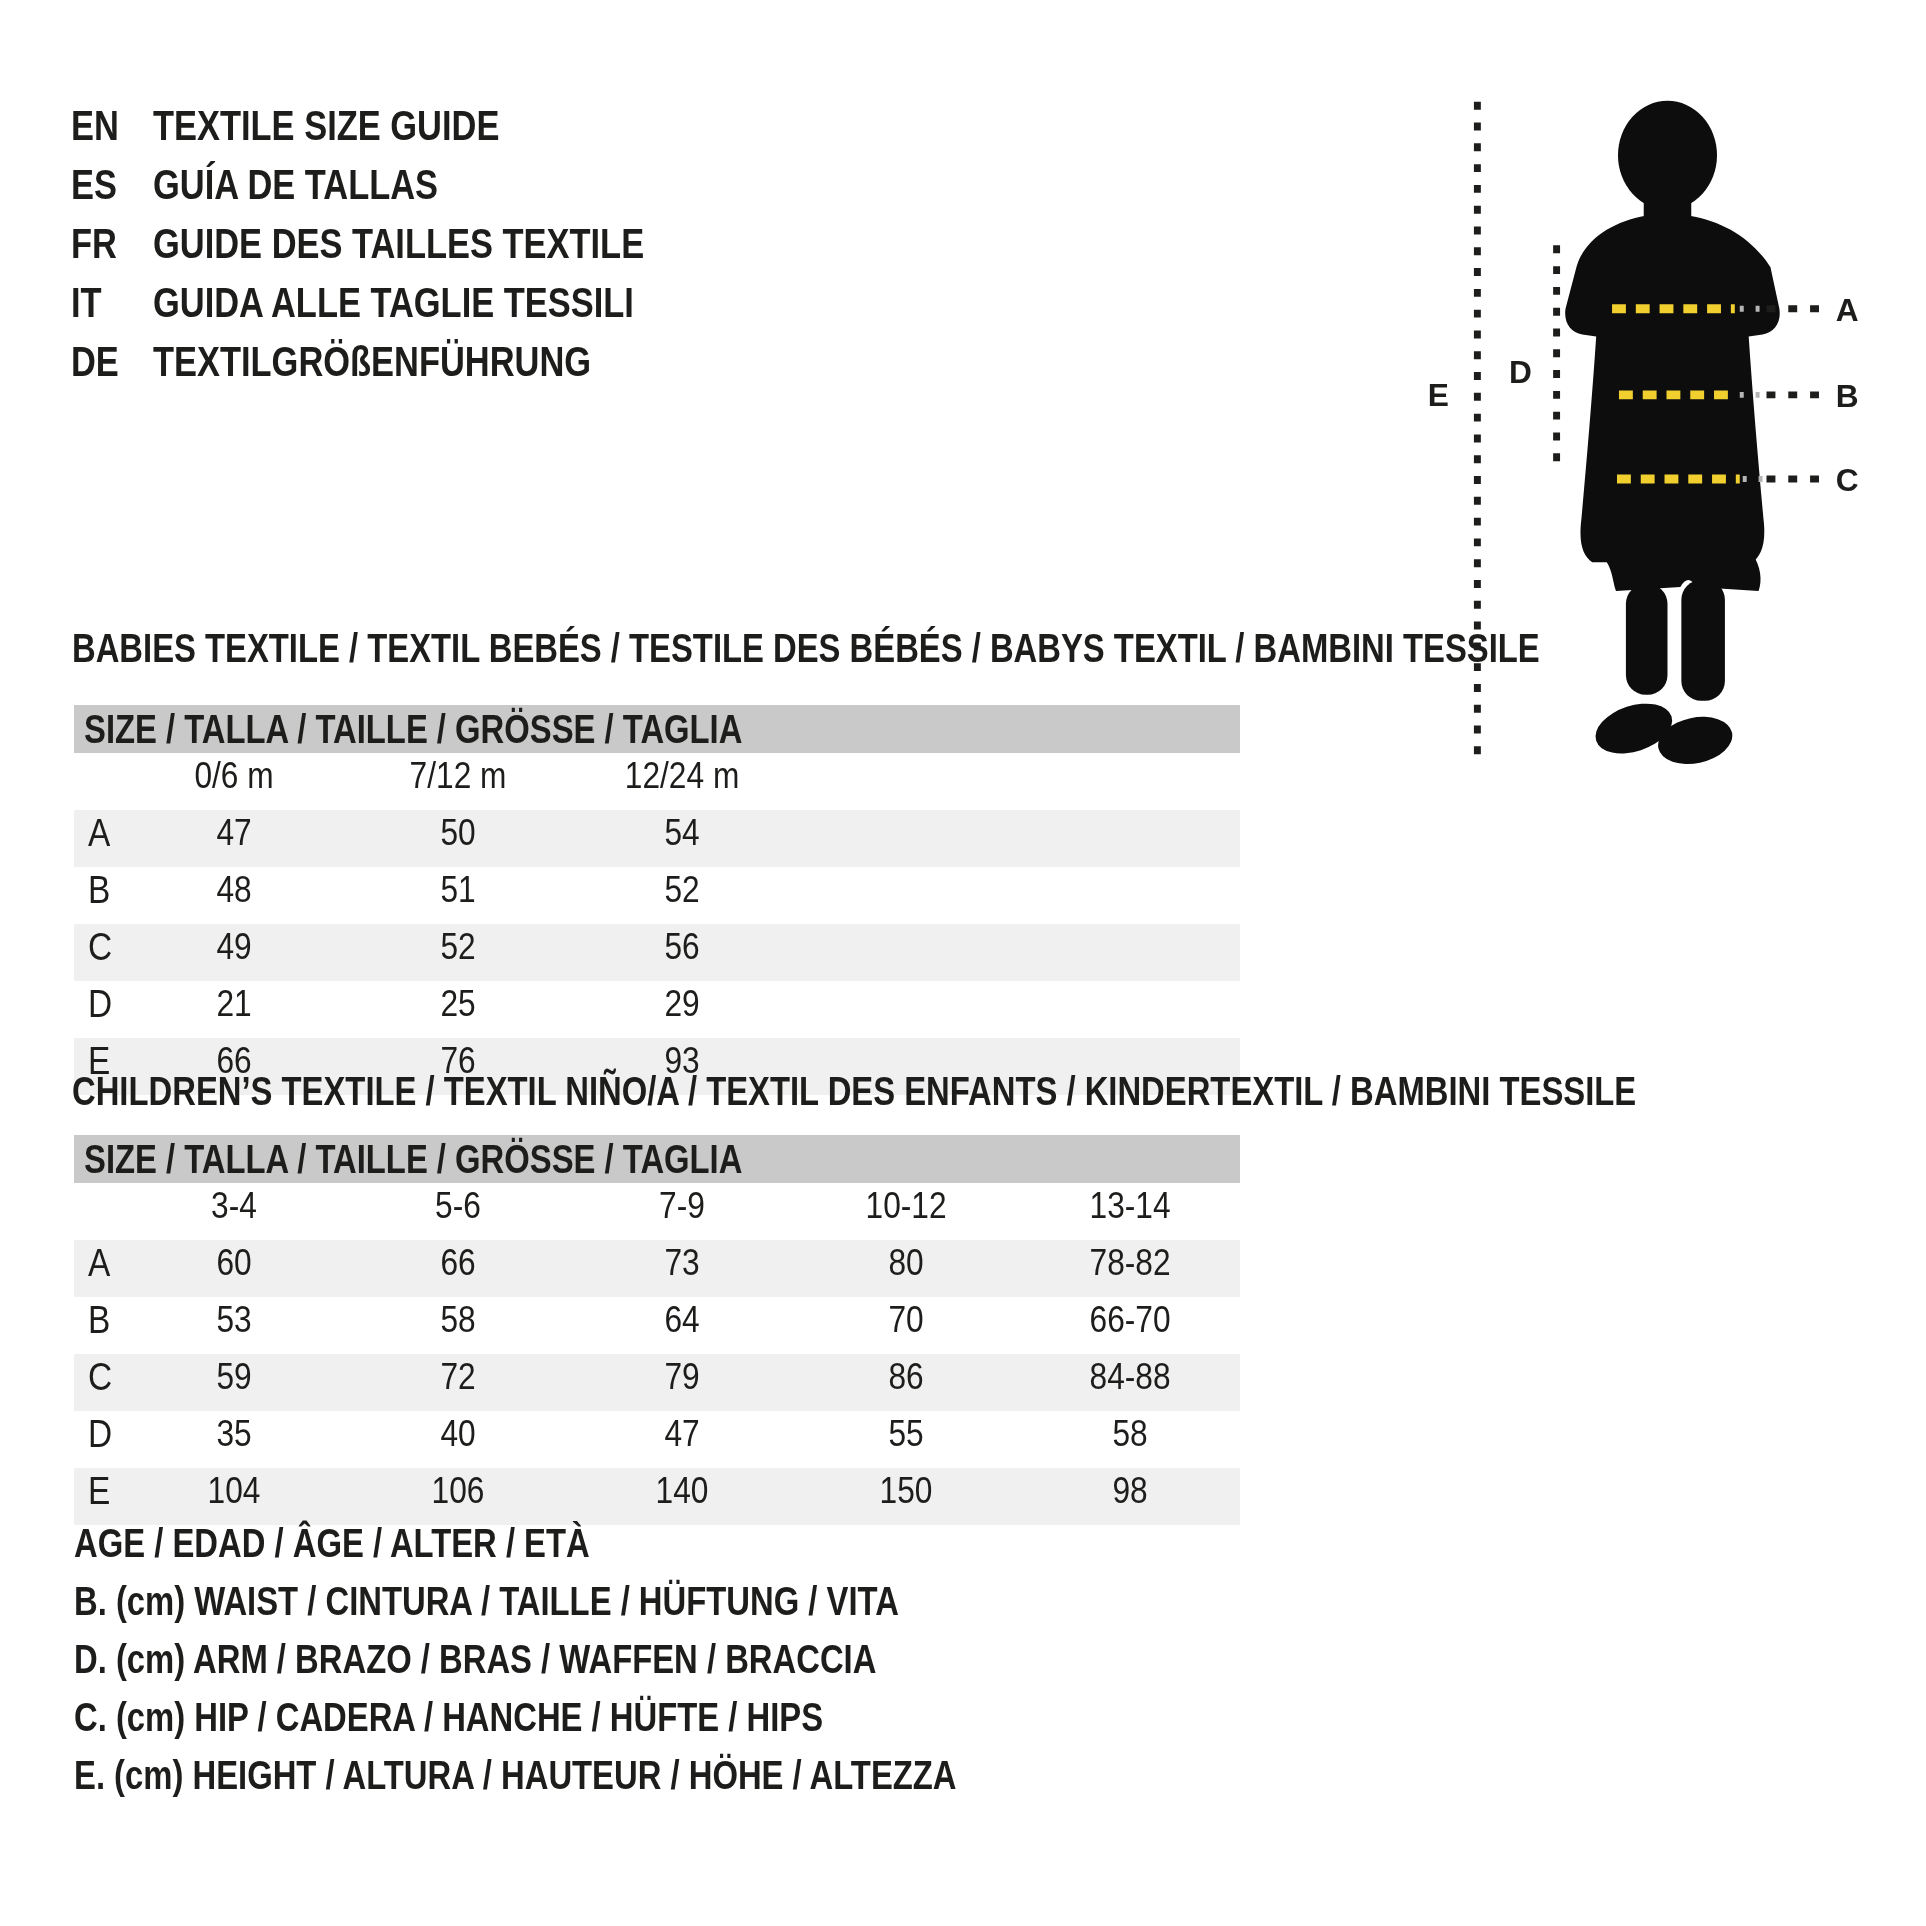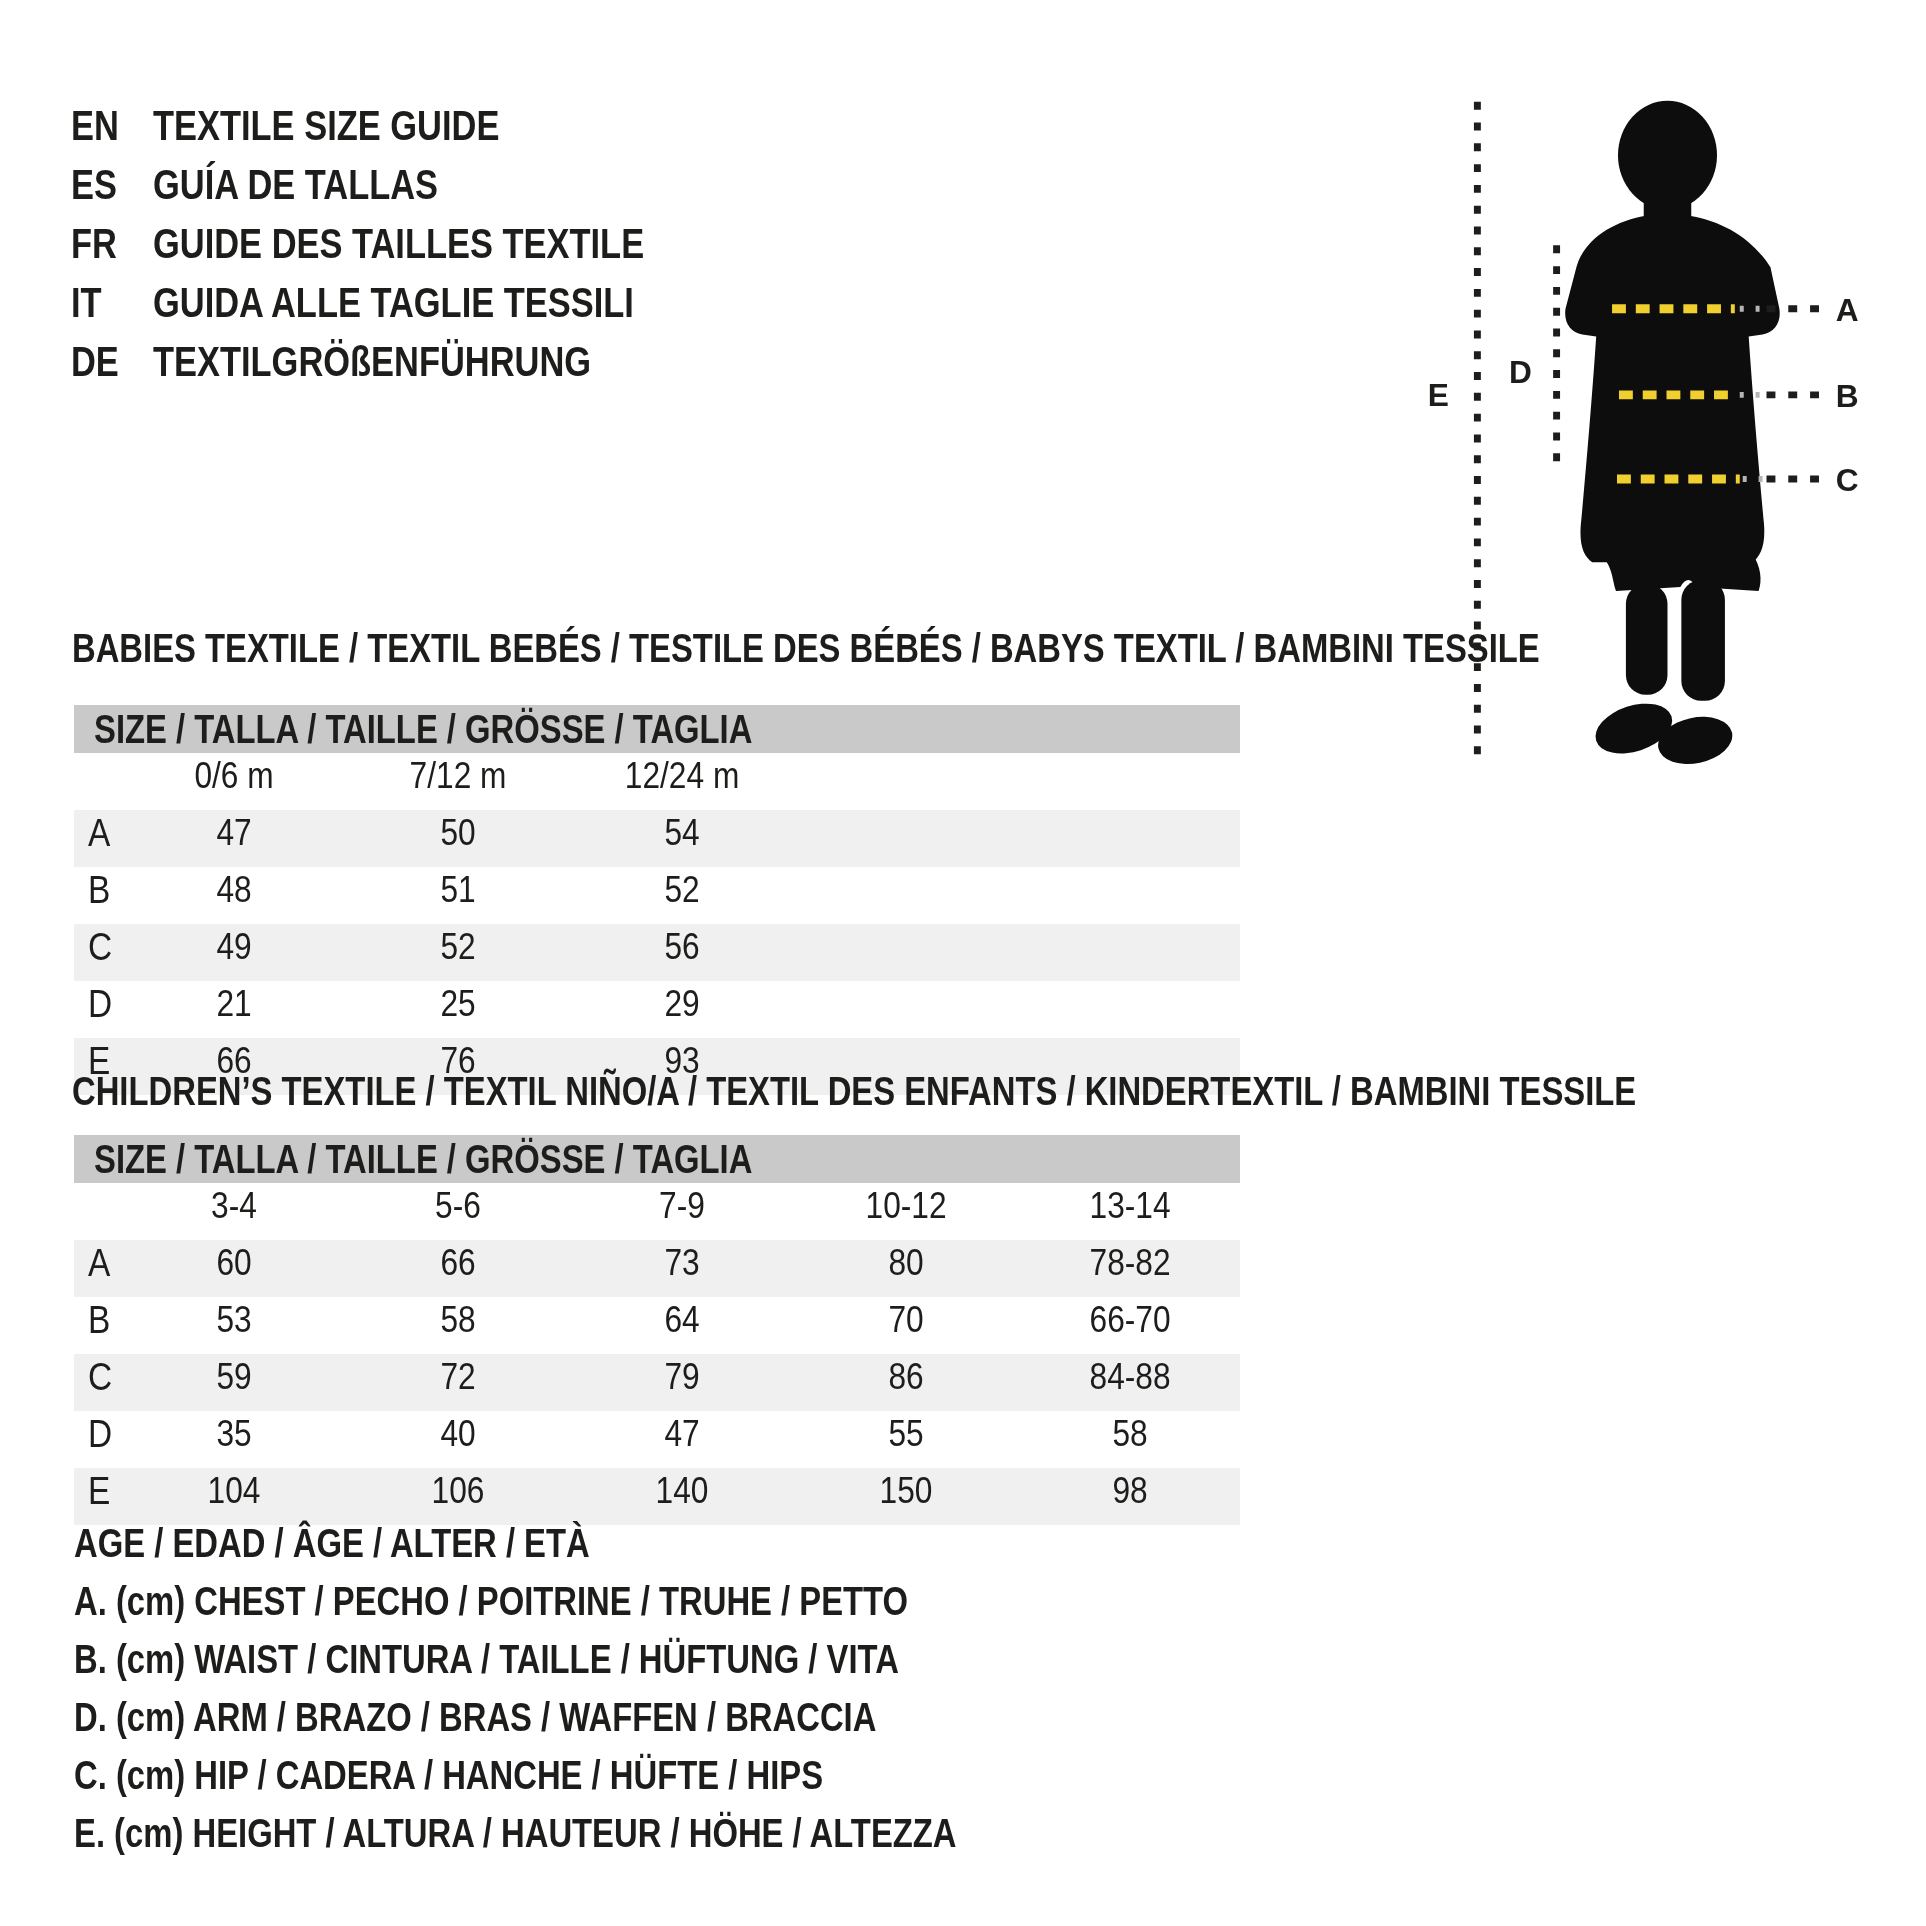--- a/index.html
+++ b/index.html
@@ -13,21 +13,21 @@
   
   .lang-row{display:flex;height:59px;line-height:59px;font-size:42px;font-weight:700;align-items:center;}
   .lang-code{width:82px;flex:0 0 82px;}
   .lang-label{flex:1;}
 
   
   .section-title{font-size:40px;line-height:40px;font-weight:700;}
 
   
   .size-table{width:1166px;}
-  .size-bar{height:48px;background:#c9c9c9;line-height:48px;padding-left:20px;
+  .size-bar{height:48px;background:#c9c9c9;line-height:48px;padding-left:10px;
             font-size:40px;font-weight:700;}
   .t-row{display:grid;grid-template-columns:48px 224px 224px 224px 224px 224px;
          height:57px;line-height:46px;font-size:36px;font-weight:400;}
   .t-row.head{font-weight:400;}
   .t-row.stripe{background:#f0f0f0;}
   .t-letter{padding-left:14px;font-size:38px;}
   .t-cell{text-align:center;}
   .t-cell span{display:inline-block;transform:scaleX(.88);transform-origin:center center;}
   .t-letter span{display:inline-block;transform:scaleX(.88);transform-origin:left center;}
 
@@ -235,19 +235,18 @@
     <div class="t-cell"><span>104</span></div>
     <div class="t-cell"><span>106</span></div>
     <div class="t-cell"><span>140</span></div>
     <div class="t-cell"><span>150</span></div>
     <div class="t-cell"><span>98</span></div>
   </div>
 </div>
 
 <div class="abs" style="left:74px;top:1514px;">
   <div class="legend-line"><span class="cond">AGE / EDAD / ÂGE / ALTER / ETÀ</span></div>
-  <div class="legend-line"><span class="cond">A. (cm) CHEST / PECHO / POITRINE / TRUHE / PETTO</span></div>
   <div class="legend-line"><span class="cond">B. (cm) WAIST / CINTURA / TAILLE / HÜFTUNG / VITA</span></div>
   <div class="legend-line"><span class="cond">D. (cm) ARM / BRAZO / BRAS / WAFFEN / BRACCIA</span></div>
   <div class="legend-line"><span class="cond">C. (cm) HIP / CADERA / HANCHE / HÜFTE / HIPS</span></div>
   <div class="legend-line"><span class="cond">E. (cm) HEIGHT / ALTURA / HAUTEUR / HÖHE / ALTEZZA</span></div>
 </div>
 
 
 </body></html>

